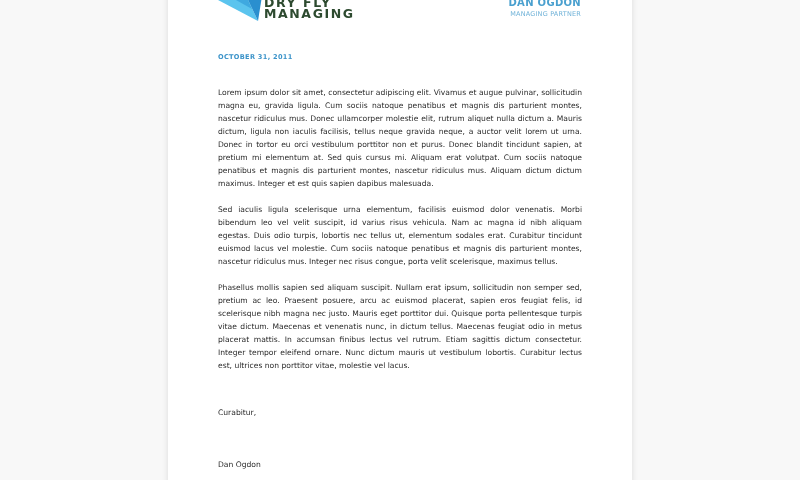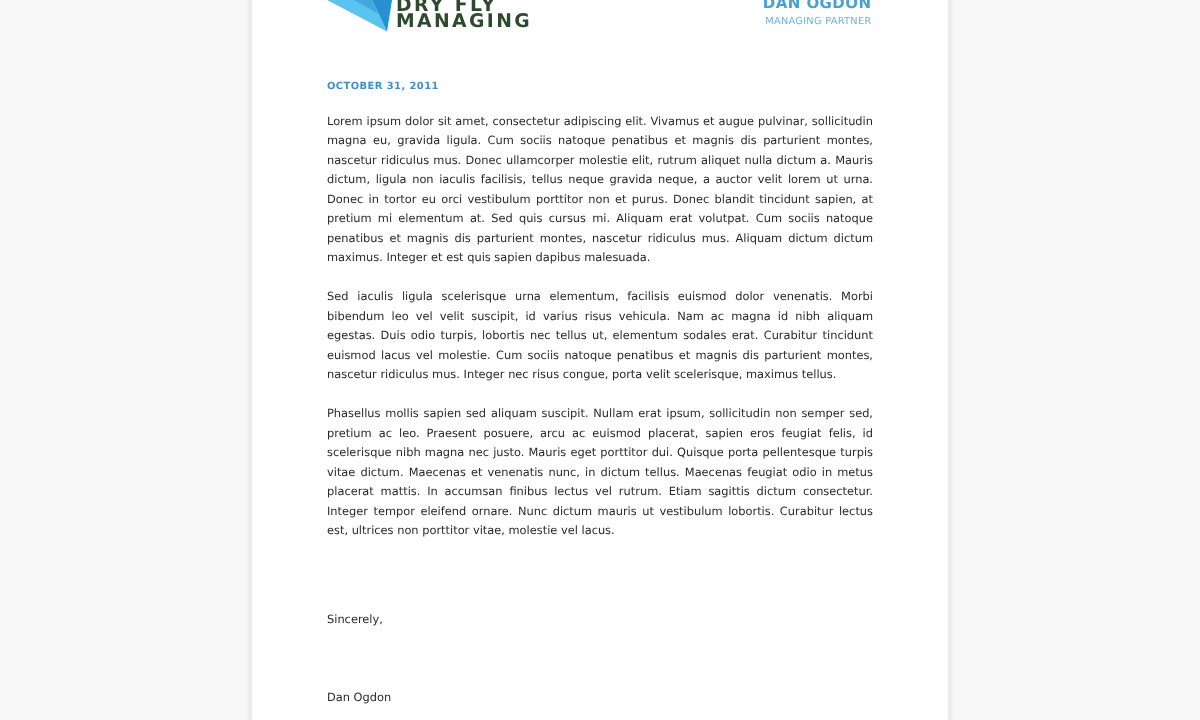--- a/index.html
+++ b/index.html
@@ -32,21 +32,21 @@
       color: #4aa0cf; font-weight: bold; font-size: 10px; letter-spacing: 0.3px;
     }
     .sender-title {
       color: #6fb2d8; font-size: 6.5px; letter-spacing: 0.2px; margin-top: 2px;
     }
     .date {
       position: absolute; left: 218px; top: 53px;
       color: #3b93c9; font-weight: bold; font-size: 6.6px; letter-spacing: 0.3px;
     }
     .body-text {
-      position: absolute; left: 218px; top: 74px; width: 364px;
+      position: absolute; left: 218px; top: 86px; width: 364px;
       color: #2a2a2a; font-size: 7.6px; line-height: 13px;
       text-align: justify;
     }
     .body-text p { margin: 0 0 13px 0; }
     .closing {
       position: absolute; left: 218px; top: 408px;
       color: #2a2a2a; font-size: 7.6px;
     }
     .signature {
       position: absolute; left: 218px; top: 460px;
@@ -76,14 +76,14 @@
 </div>
 
 <div class="date">OCTOBER 31, 2011</div>
 
 <div class="body-text">
   <p>Lorem ipsum dolor sit amet, consectetur adipiscing elit. Vivamus et augue pulvinar, sollicitudin magna eu, gravida ligula. Cum sociis natoque penatibus et magnis dis parturient montes, nascetur ridiculus mus. Donec ullamcorper molestie elit, rutrum aliquet nulla dictum a. Mauris dictum, ligula non iaculis facilisis, tellus neque gravida neque, a auctor velit lorem ut urna. Donec in tortor eu orci vestibulum porttitor non et purus. Donec blandit tincidunt sapien, at pretium mi elementum at. Sed quis cursus mi. Aliquam erat volutpat. Cum sociis natoque penatibus et magnis dis parturient montes, nascetur ridiculus mus. Aliquam dictum dictum maximus. Integer et est quis sapien dapibus malesuada.</p>
   <p>Sed iaculis ligula scelerisque urna elementum, facilisis euismod dolor venenatis. Morbi bibendum leo vel velit suscipit, id varius risus vehicula. Nam ac magna id nibh aliquam egestas. Duis odio turpis, lobortis nec tellus ut, elementum sodales erat. Curabitur tincidunt euismod lacus vel molestie. Cum sociis natoque penatibus et magnis dis parturient montes, nascetur ridiculus mus. Integer nec risus congue, porta velit scelerisque, maximus tellus.</p>
   <p>Phasellus mollis sapien sed aliquam suscipit. Nullam erat ipsum, sollicitudin non semper sed, pretium ac leo. Praesent posuere, arcu ac euismod placerat, sapien eros feugiat felis, id scelerisque nibh magna nec justo. Mauris eget porttitor dui. Quisque porta pellentesque turpis vitae dictum. Maecenas et venenatis nunc, in dictum tellus. Maecenas feugiat odio in metus placerat mattis. In accumsan finibus lectus vel rutrum. Etiam sagittis dictum consectetur. Integer tempor eleifend ornare. Nunc dictum mauris ut vestibulum lobortis. Curabitur lectus est, ultrices non porttitor vitae, molestie vel lacus.</p>
 </div>
 
-<div class="closing">Sincerely,</div>
+<div class="closing">Curabitur,</div>
 <div class="signature">Dan Ogdon</div>
 
 </body></html>

